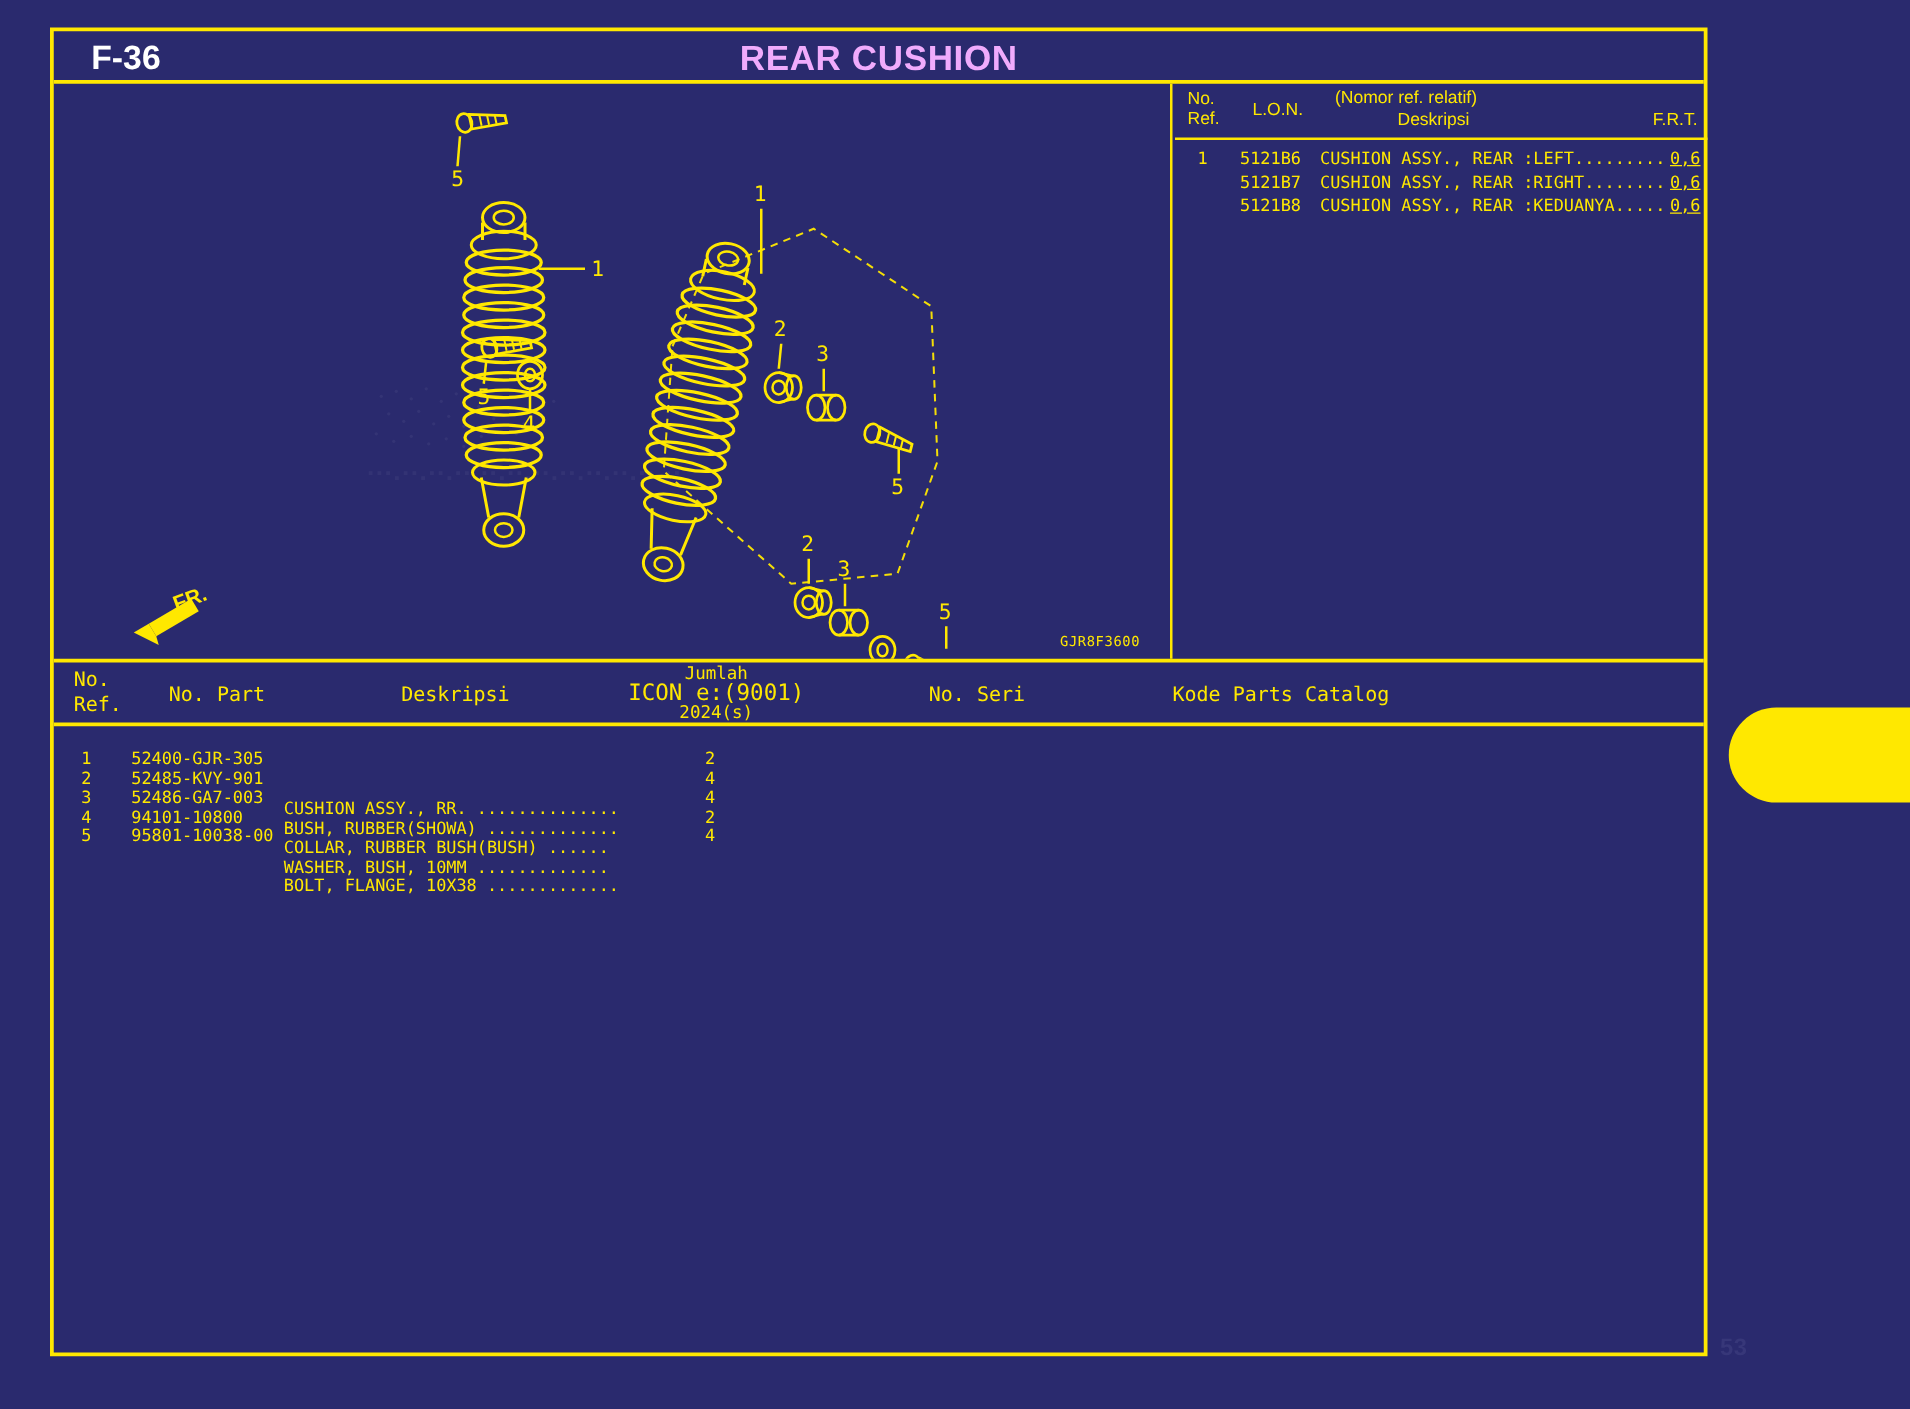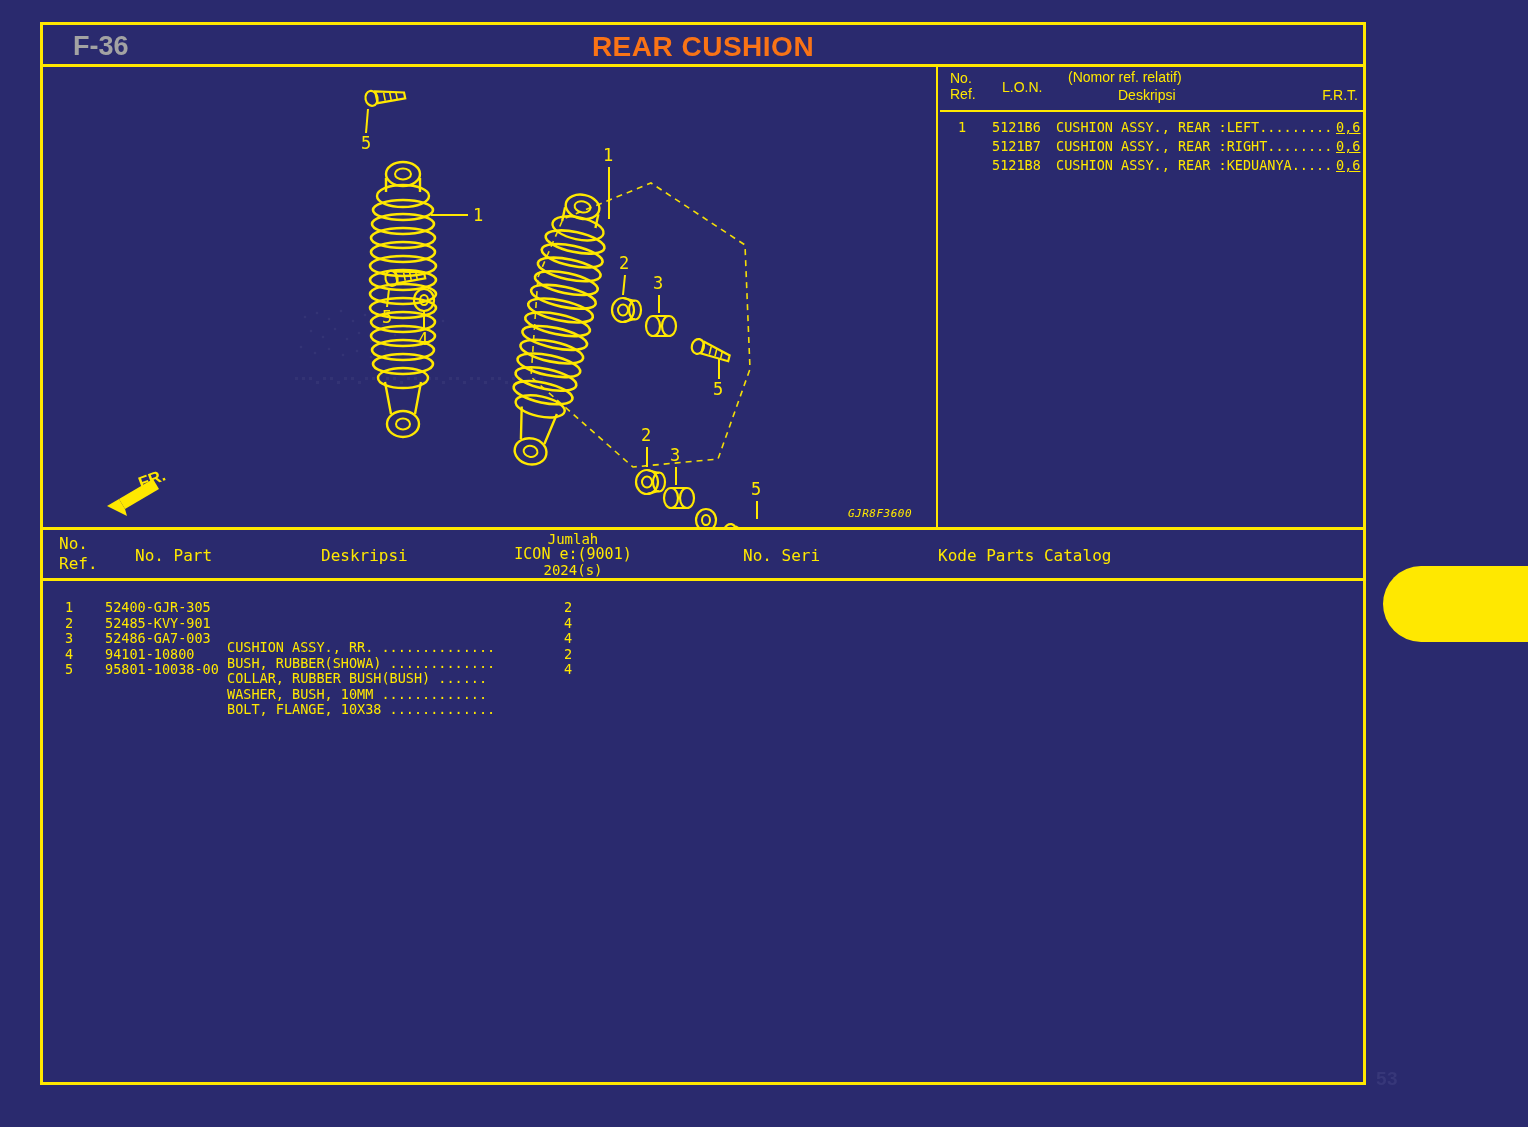--- a/index.html
+++ b/index.html
@@ -38,33 +38,33 @@
     box-sizing: border-box;
   }
   #section-code {
     position: absolute;
     left: 30px;
     top: 6px;
     font-family: "Liberation Sans", sans-serif;
     font-weight: bold;
     font-size: 27px;
     letter-spacing: 0px;
-    color: #a3a3a3;
+    color: #ffffff;
   }
   #page-title {
     position: absolute;
     left: 0;
     top: 6px;
     width: 100%;
     text-align: center;
     font-family: "Liberation Sans", sans-serif;
     font-weight: bold;
     font-size: 28px;
     letter-spacing: 0.5px;
-    color: #f97316;
+    color: #f0abfc;
   }
 
   
   #upper-row {
     position: absolute;
     left: 0;
     top: 42px;
     width: 100%;
     height: 463px;
     border-bottom: 3px solid #ffe800;
@@ -86,21 +86,20 @@
   #watermark-svg { position: absolute; left: 232px; top: 230px; opacity: 0.20; }
   #diagram-code {
     position: absolute;
     left: 805px;
     top: 440px;
     font-family: "DejaVu Sans Mono", monospace;
     font-size: 11px;
     letter-spacing: 0.5px;
     color: #ffe800;
     white-space: nowrap;
-    font-style: italic;
   }
 
   
   #lon-panel {
     position: absolute;
     left: 897px;
     top: 0;
     width: 426px;
     height: 100%;
     box-sizing: border-box;
@@ -149,21 +148,21 @@
   }
   #parts-head .ph { position: absolute; white-space: nowrap; }
   #parts-head .ph-noref { left: 16px; top: 4px; line-height: 20px; }
   #parts-head .ph-nopart { left: 92px; top: 16px; }
   #parts-head .ph-deskripsi { left: 278px; top: 16px; }
   #parts-head .ph-jumlah {
     left: 455px; top: 2px; width: 150px; text-align: center;
     line-height: 15px;
   }
   #parts-head .ph-jumlah .j1 { font-size: 14px; display: block; }
-  #parts-head .ph-jumlah .j2 { font-size: 15px; display: block; }
+  #parts-head .ph-jumlah .j2 { font-size: 18px; display: block; }
   #parts-head .ph-jumlah .j3 { font-size: 14px; display: block; margin-top: 1px; }
   #parts-head .ph-noseri { left: 700px; top: 16px; }
   #parts-head .ph-kode { left: 895px; top: 16px; }
 
   
   #parts-body {
     position: absolute;
     left: 0;
     top: 556px;
     width: 100%;

